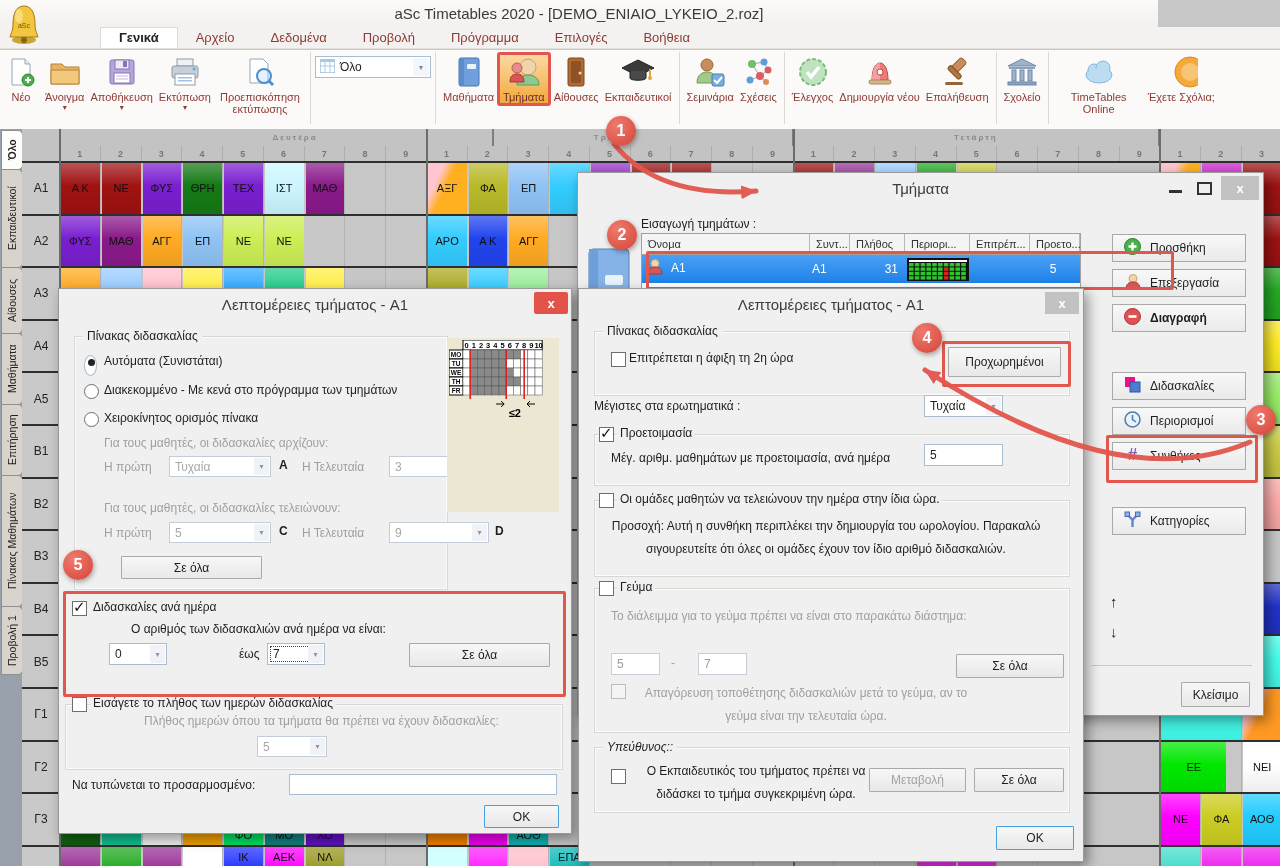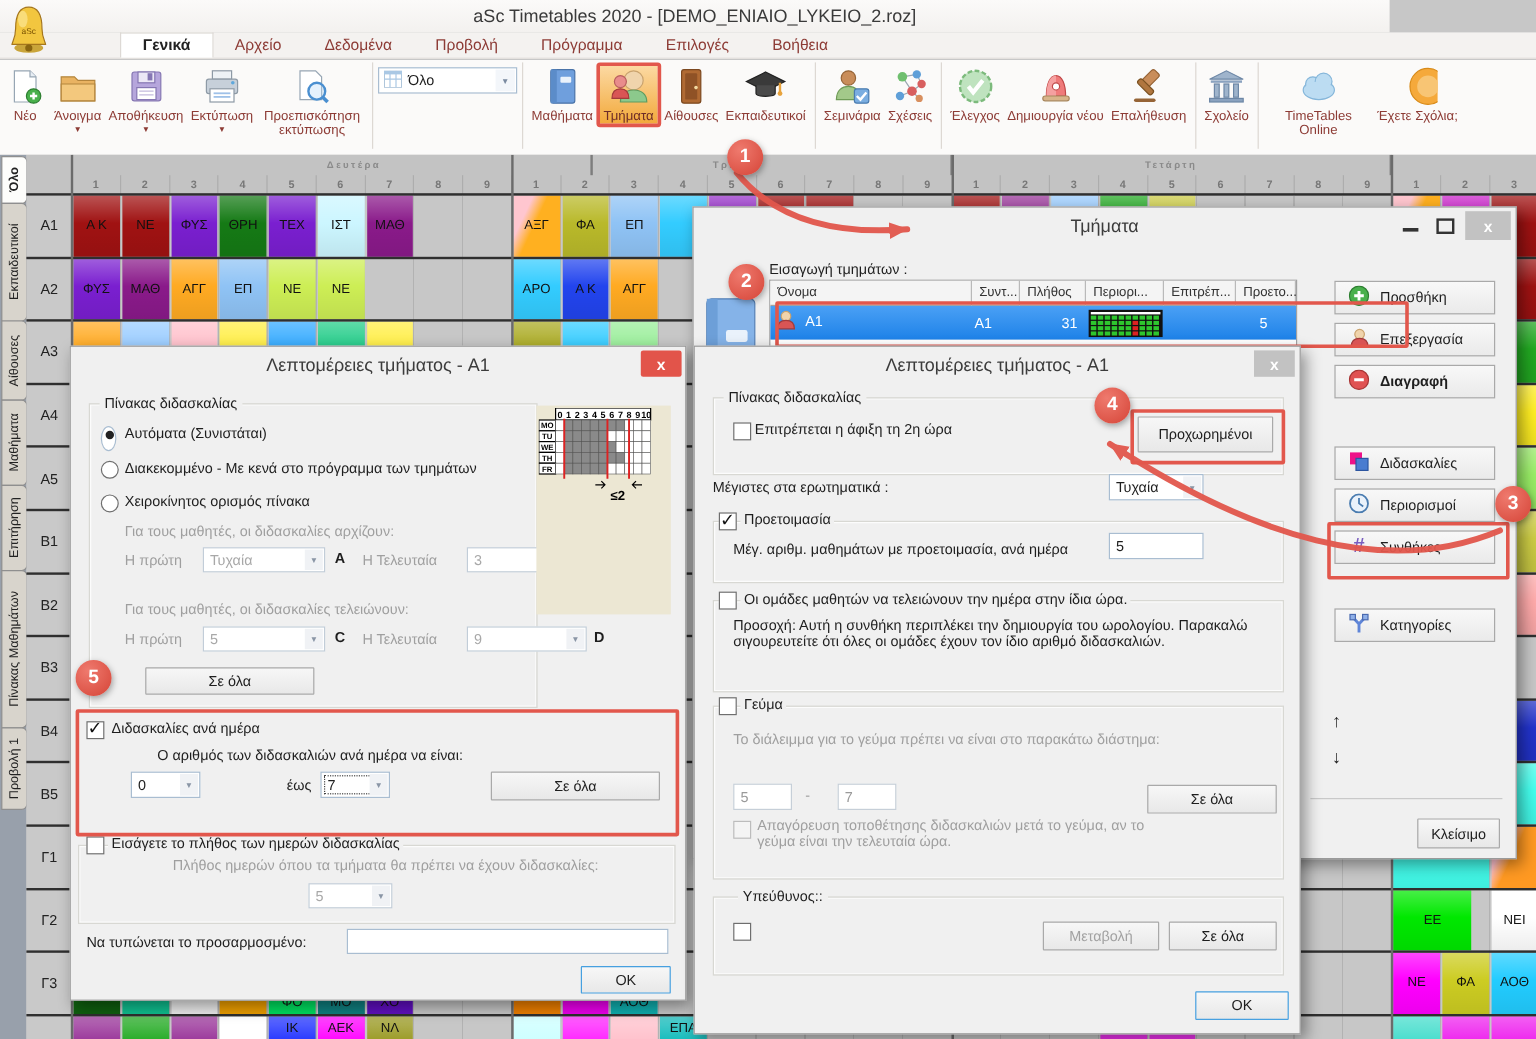--- a/index.html
+++ b/index.html
@@ -45,21 +45,21 @@
   .dialog{position:absolute;background:#f0f0f0;border:1px solid #9a9a9a;box-shadow:4px 5px 12px rgba(0,0,0,.4);}
   .dlg-title{position:absolute;left:0;right:0;top:0;height:30px;text-align:center;font-size:15px;color:#3c3c3c;line-height:32px;}
   .xbtn{position:absolute;width:34px;height:22px;display:flex;align-items:center;justify-content:center;
         color:#fff;font-size:13px;font-weight:bold;}
   .xbtn.red{background:#e2544a;border-radius:2px;}
   .xbtn.gray{background:#c2c2c2;}
   .grpbox{position:absolute;border:1px solid #d8d8d3;box-shadow:inset 0 0 0 1px #fcfcfc;}
   .grplabel{position:absolute;font-size:12px;background:#f0f0f0;padding:0 4px;white-space:nowrap;}
   .lbl{position:absolute;font-size:12px;white-space:nowrap;color:#1e1e1e;}
   .lbl.gray{color:#9f9f9f;}
-  .lbl.wrap{white-space:normal;line-height:13px;}
+  .lbl.wrap{white-space:normal;line-height:23px;text-align:center;}
   .cb{position:absolute;width:13px;height:13px;background:#fff;border:1px solid #6e6e6e;}
   .cb.checked::after{content:"✓";position:absolute;left:0;top:-4px;font-size:15px;font-weight:bold;color:#111;}
   .cb.dis{border-color:#bcbcbc;background:#f4f4f4;}
   .rad{position:absolute;width:13px;height:13px;background:#fff;border:1px solid #6e6e6e;border-radius:50%;}
   .rad.sel::after{content:"";position:absolute;left:3px;top:3px;width:7px;height:7px;border-radius:50%;background:#222;}
   .sel{position:absolute;height:21px;background:#fff;border:1px solid #a9bdd1;font-size:12px;display:flex;
        align-items:center;padding-left:5px;box-sizing:border-box;}
   .sel .arr{position:absolute;right:1px;top:1px;bottom:1px;width:15px;background:#f0f2f5;color:#8a96a6;
             display:flex;align-items:center;justify-content:center;font-size:8px;}
   .sel.dis{color:#a8a8a8;border-color:#c2cdd8;}
@@ -811,22 +811,23 @@
     <span>5</span>
     </div>
   <div class="lbl gray" style="left:92px;top:367px;">-</div>
   <div class="inp dis" style="left:119px;top:364px;width:49px;height:22px;">
     <span>7</span>
     </div>
   <div class="wbtn" style="left:377px;top:365px;width:106px;height:22px;">Σε όλα</div>
   <div class="cb dis" style="left:32px;top:395px;"></div>
   <div class="lbl wrap gray" style="left:52px;top:393px;width:350px;">Απαγόρευση τοποθέτησης διδασκαλιών μετά το γεύμα, αν το γεύμα είναι την τελευταία ώρα.</div>
   <div class="grpbox" style="left:15px;top:458px;width:474px;height:64px;"></div>
-  <div class="grplabel" style="left:36px;top:451px;">Υπεύθυνος::</div>
+  <div class="grplabel" style="left:24px;top:451px;font-style:italic;">Υπεύθυνος::</div>
   <div class="cb" style="left:32px;top:480px;background:#fff;"></div>
+  <div class="lbl wrap" style="left:52px;top:471px;width:250px;">Ο Εκπαιδευτικός του τμήματος πρέπει να διδάσκει το τμήμα συγκεκριμένη ώρα.</div>
   <div class="wbtn dis" style="left:290px;top:479px;width:95px;height:22px;">Μεταβολή</div>
   <div class="wbtn" style="left:395px;top:479px;width:88px;height:22px;">Σε όλα</div>
   <div class="wbtn blue" style="left:417px;top:537px;width:76px;height:22px;">OK</div>
 </div>
 
 <svg id="annot">
   <defs>
       <marker id="ah" markerUnits="userSpaceOnUse" markerWidth="18" markerHeight="16" refX="15" refY="7" orient="auto">
     <path d="M0 0 L16 7 L0 14 z" fill="#e2574c"></path>
       </marker>

